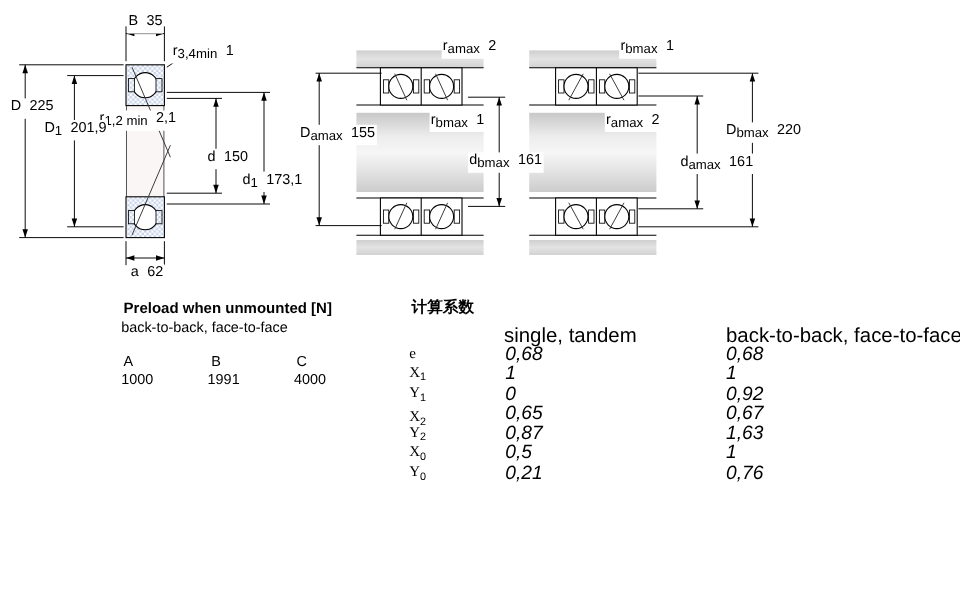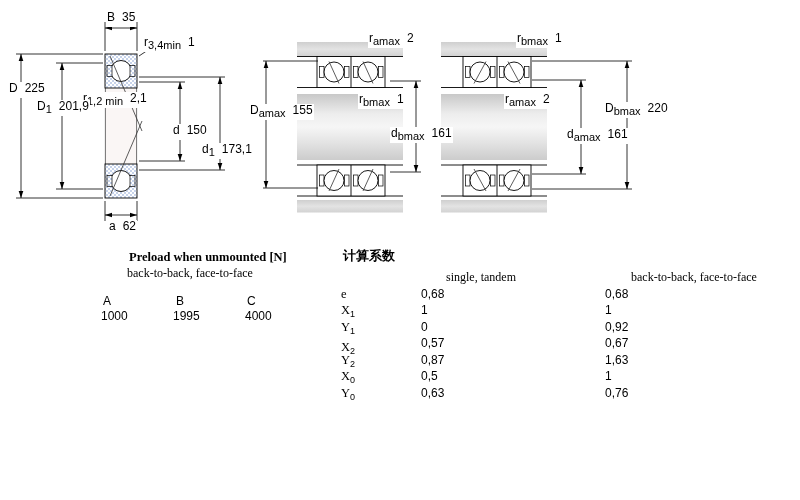--- a/index.html
+++ b/index.html
@@ -5,31 +5,31 @@
   html,body{margin:0;padding:0;background:#fff;}
   .stage{position:relative;width:800px;height:500px;background:#fff;overflow:hidden;
          font-family:"Liberation Sans",sans-serif;color:#000;padding-left:10px;}
   .stage svg{position:absolute;left:0;top:0;}
   
   .dim{position:absolute;font-size:12px;line-height:13px;white-space:nowrap;
        background:#fff;padding:0 1px;}
   .dim sub{font-size:11px;vertical-align:-2.5px;}
   .dim .val{margin-left:7px;}
   
-  .serif{font-family:Liberation Serif, serif;margin-left:26px;}
+  .serif{font-family:Liberation Sans, sans-serif;}
   .abs{position:absolute;white-space:nowrap;}
   .preload-title{font-size:12.5px;font-weight:bold;}
   .preload-sub{font-size:12px;}
   .cell{font-size:12px;}
   
   .cjk-title{font-size:13px;font-weight:bold;}
-  .fhead{font-size:12px;text-align:center;}
+  .fhead{font-size:17px;text-align:center;}
   .frow-label{font-family:"Liberation Serif",serif;font-size:12.5px;}
   .frow-label sub{font-family:"Liberation Sans",sans-serif;font-size:9px;vertical-align:-3px;}
-  .fval{font-size:12px;}
+  .fval{font-size:16px;font-style:italic;}
 </style>
 </head>
 <body>
 
 <div class="stage">
 
   <svg width="800" height="245" viewBox="0 0 800 245">
     <defs>
       <pattern id="hb" width="4" height="4" patternUnits="userSpaceOnUse">
         <rect width="4" height="4" fill="#ffffff"></rect>
@@ -210,21 +210,21 @@
   <div class="dim" style="left:504px;top:93px"><span>r</span><sub>amax</sub><span class="val">2</span></div>
   <div class="dim" style="left:566px;top:128px"><span>d</span><sub>amax</sub><span class="val">161</span></div>
 
   <div>
     <div class="abs serif preload-title" style="left:103px;top:250px">Preload when unmounted [N]</div>
     <div class="abs serif preload-sub" style="left:101px;top:266px">back-to-back, face-to-face</div>
     <span class="abs cell" style="left:103px;top:294px">A</span>
     <span class="abs cell" style="left:176px;top:294px">B</span>
     <span class="abs cell" style="left:247px;top:294px">C</span>
     <span class="abs cell" style="left:101px;top:309px">1000</span>
-    <span class="abs cell" style="left:173px;top:309px">1995</span>
+    <span class="abs cell" style="left:173px;top:309px">1991</span>
     <span class="abs cell" style="left:245px;top:309px">4000</span>
   </div>
 
   <div>
     <div class="abs cjk-title" style="left:343px;top:247px">计算系数</div>
     <div class="abs serif fhead" style="left:420px;top:270px">single, tandem</div>
     <div class="abs serif fhead" style="left:605px;top:270px">back-to-back, face-to-face</div>
 
     <div>
       <span class="abs frow-label" style="left:341px;top:287px"><span>e</span><sub></sub></span>
@@ -236,33 +236,33 @@
       <span class="abs fval" style="left:421px;top:303px">1</span>
       <span class="abs fval" style="left:605px;top:303px">1</span>
     </div>
     <div>
       <span class="abs frow-label" style="left:341px;top:320px"><span>Y</span><sub>1</sub></span>
       <span class="abs fval" style="left:421px;top:320px">0</span>
       <span class="abs fval" style="left:605px;top:320px">0,92</span>
     </div>
     <div>
       <span class="abs frow-label" style="left:341px;top:340px"><span>X</span><sub>2</sub></span>
-      <span class="abs fval" style="left:421px;top:336px">0,57</span>
+      <span class="abs fval" style="left:421px;top:336px">0,65</span>
       <span class="abs fval" style="left:605px;top:336px">0,67</span>
     </div>
     <div>
       <span class="abs frow-label" style="left:341px;top:353px"><span>Y</span><sub>2</sub></span>
       <span class="abs fval" style="left:421px;top:353px">0,87</span>
       <span class="abs fval" style="left:605px;top:353px">1,63</span>
     </div>
     <div>
       <span class="abs frow-label" style="left:341px;top:369px"><span>X</span><sub>0</sub></span>
       <span class="abs fval" style="left:421px;top:369px">0,5</span>
       <span class="abs fval" style="left:605px;top:369px">1</span>
     </div>
     <div>
       <span class="abs frow-label" style="left:341px;top:386px"><span>Y</span><sub>0</sub></span>
-      <span class="abs fval" style="left:421px;top:386px">0,63</span>
+      <span class="abs fval" style="left:421px;top:386px">0,21</span>
       <span class="abs fval" style="left:605px;top:386px">0,76</span>
     </div>
   </div>
 
 </div>
 
 </body></html>

